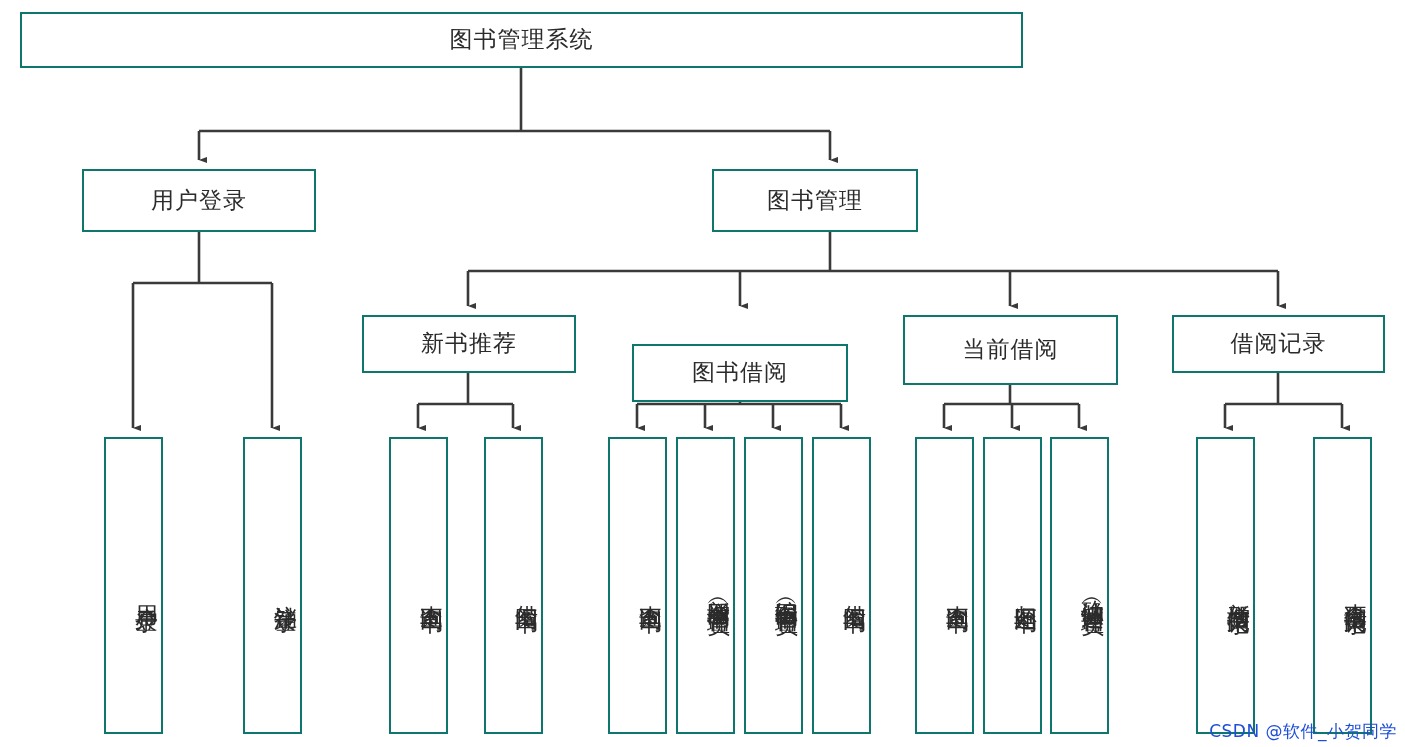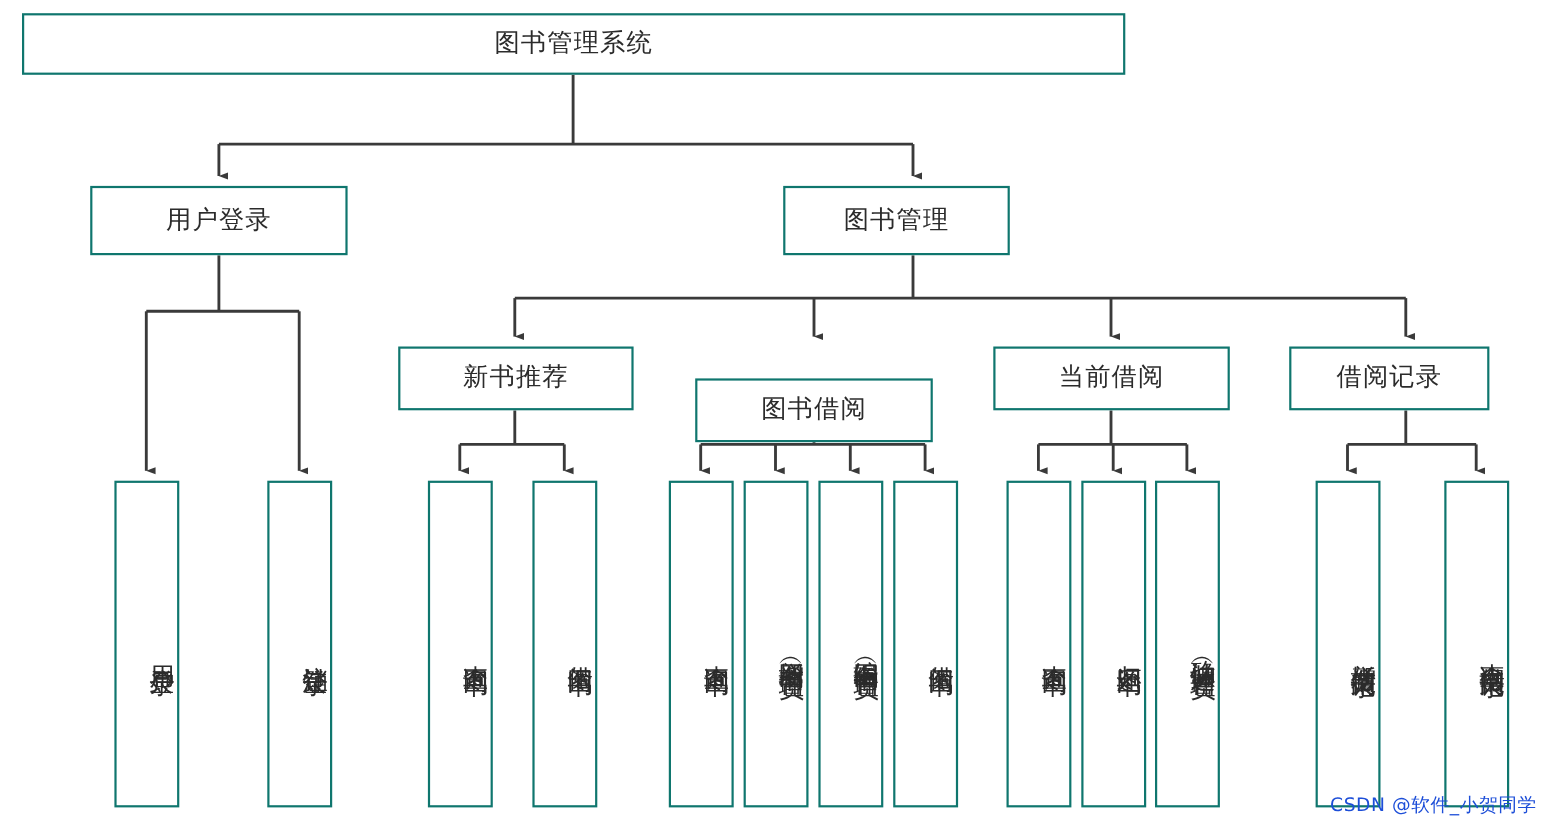--- a/index.html
+++ b/index.html
@@ -143,25 +143,25 @@
   </div>
 
   <div class="node horizontal" style="left:362px; top:315px; width:214px; height:58px;">
     <span class="node-label">新书推荐</span>
   </div>
 
   <div class="node horizontal" style="left:632px; top:315px; width:216px; height:58px;margin-top:29px;">
     <span class="node-label">图书借阅</span>
   </div>
 
-  <div class="node horizontal" style="left:903px; top:315px; width:215px; height:58px;">
+  <div class="node horizontal" style="left:903px; top:315px; width:215px; height:70px;">
     <span class="node-label">当前借阅</span>
   </div>
 
-  <div class="node horizontal" style="left:1172px; top:315px; width:182px; height:58px;">
+  <div class="node horizontal" style="left:1172px; top:315px; width:213px; height:58px;">
     <span class="node-label">借阅记录</span>
   </div>
 
   <div class="node vertical" style="left:104px; top:437px; width:59px; height:297px;">
     <span class="node-label">用户登录</span>
   </div>
 
   <div class="node vertical" style="left:243px; top:437px; width:59px; height:297px;">
     <span class="node-label">注销登录</span>
   </div>

